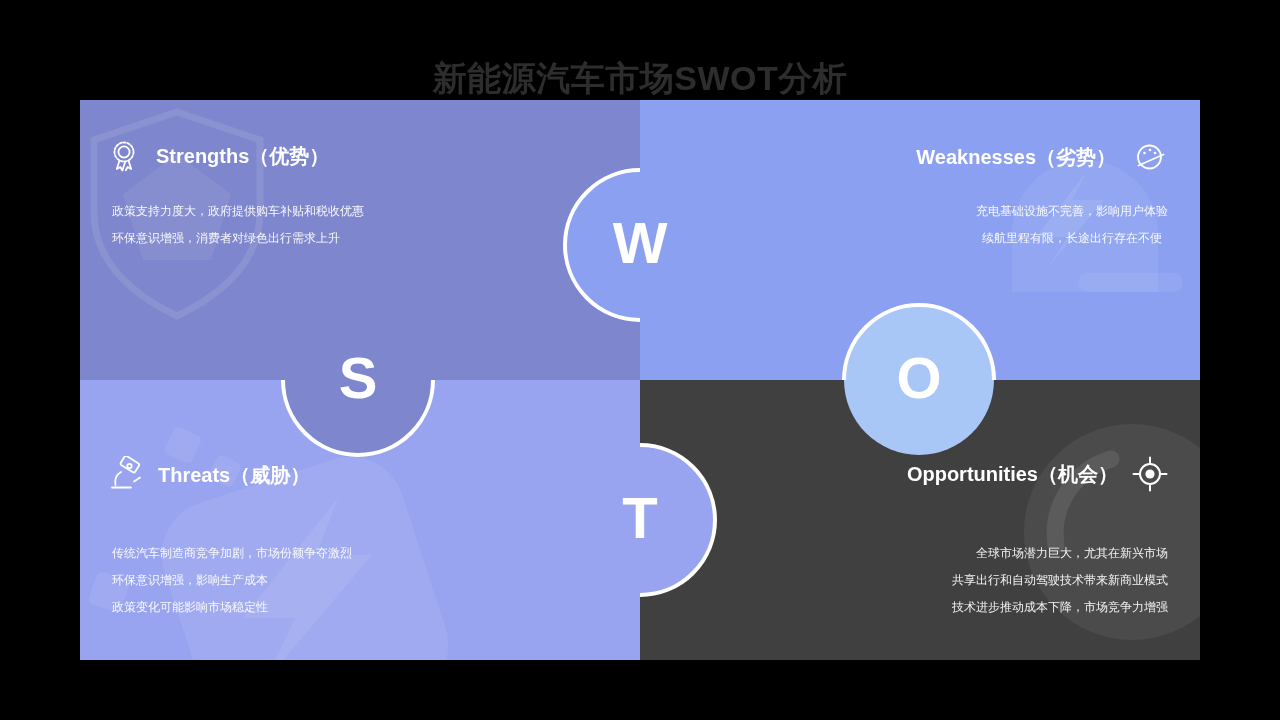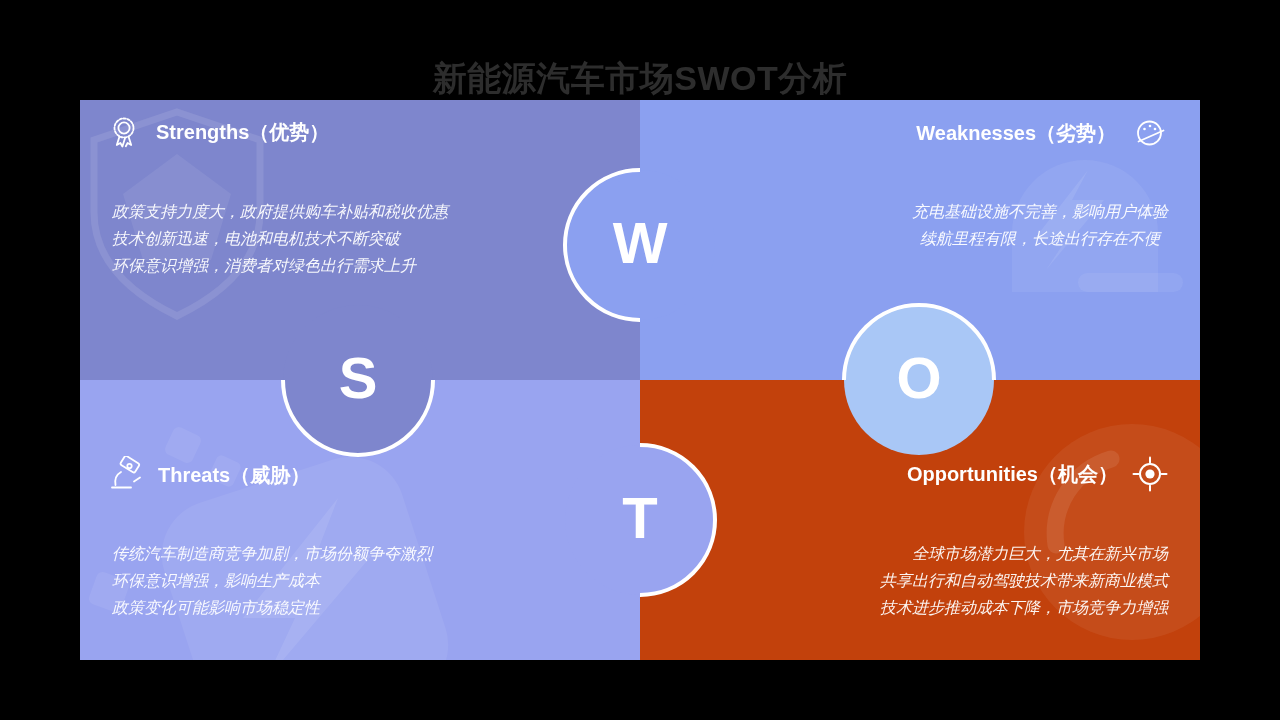--- a/index.html
+++ b/index.html
@@ -18,27 +18,27 @@
   .quad { position:absolute; width:560px; height:280px; overflow:hidden; }
   .q-s { left:0; top:0; }
   .q-w { left:560px; top:0; }
   .q-t { left:0; top:280px; }
   .q-o { left:560px; top:280px; }
   .wm { position:absolute; left:0; top:0; pointer-events:none; }
   .q-header {
     position:absolute; display:flex; align-items:center; gap:14px;
     color:#fff; font-weight:bold; font-size:20px; white-space:nowrap;
   }
-  .q-s .q-header, .q-w .q-header { top:14px; }
+  .q-s .q-header, .q-w .q-header { top:38px; }
   .q-t .q-header, .q-o .q-header { top:76px;justify-content:flex-end; }
   .q-s .q-header, .q-t .q-header { left:26px; }
   .q-w .q-header, .q-o .q-header { right:32px; }
   .q-body {
     position:absolute; color:rgba(255,255,255,0.94);
-    font-size:16px; line-height:27px; white-space:nowrap;font-style:italic;
+    font-size:12px; line-height:27px; white-space:nowrap;
   }
   .q-s .q-body { left:32px; top:98px; }
   .q-w .q-body { right:32px; top:98px; text-align:center; }
   .q-t .q-body { left:32px; top:160px; }
   .q-o .q-body { right:32px; top:160px; text-align:right; }
   .circles { position:absolute; left:0; top:0; pointer-events:none; }
   .letter {
     position:absolute; width:152px; height:152px; line-height:148px;
     text-align:center; color:#fff; font-weight:bold; font-size:58px;
     pointer-events:none;
@@ -66,21 +66,20 @@
         <svg class="hicon" width="36" height="36" viewBox="0 0 36 36" fill="none" stroke="#fff" stroke-width="1.8" stroke-linecap="round" stroke-linejoin="round">
           <circle cx="18" cy="14" r="9.5" stroke-dasharray="2.3 1.7"></circle>
           <circle cx="18" cy="14" r="5.6"></circle>
           <path d="M13.5 22.5 L10.8 31 L14.4 29 L16.4 32.5 L19 24.3"></path>
           <path d="M22.5 22.5 L25.2 31 L21.6 29 L19.8 32.2"></path>
         </svg>
         <span>Strengths（优势）</span>
       </div>
       <div class="q-body">
         <div>政策支持力度大，政府提供购车补贴和税收优惠</div>
-        <div>技术创新迅速，电池和电机技术不断突破</div>
         <div>环保意识增强，消费者对绿色出行需求上升</div>
       </div>
     </section>
 
     <section class="quad q-w" style="background-color: rgb(139, 160, 240);">
       <svg class="wm" width="560" height="280">
         <path d="M372 192 V133 A73 73 0 0 1 518 133 V192 Z" fill="rgba(255,255,255,0.065)"></path>
         <rect x="438" y="173" width="105" height="19" rx="9.5" fill="rgba(255,255,255,0.065)"></rect>
         <polygon points="448,70 396,137 428,137 406,170 464,100 432,100" fill="rgba(255,255,255,0.09)"></polygon>
       </svg>
@@ -118,21 +117,21 @@
         </svg>
         <span>Threats（威胁）</span>
       </div>
       <div class="q-body">
         <div>传统汽车制造商竞争加剧，市场份额争夺激烈</div>
         <div>环保意识增强，影响生产成本</div>
         <div>政策变化可能影响市场稳定性</div>
       </div>
     </section>
 
-    <section class="quad q-o" style="background-color: #c2410c;">
+    <section class="quad q-o" style="background-color: #404040;">
       <svg class="wm" width="560" height="280">
         <circle cx="492" cy="152" r="108" fill="rgba(255,255,255,0.06)"></circle>
         <path d="M416 165 A 78 78 0 0 1 471 79" stroke="rgba(255,255,255,0.09)" stroke-width="17" fill="none" stroke-linecap="round"></path>
       </svg>
       <div class="q-header">
         <span>Opportunities（机会）</span>
         <svg class="hicon" width="36" height="36" viewBox="0 0 36 36" fill="none" stroke="#fff" stroke-width="2" stroke-linecap="round">
           <circle cx="18" cy="18" r="10"></circle>
           <circle cx="18" cy="18" r="4.6" fill="#fff" stroke="none"></circle>
           <line x1="18" y1="1.5" x2="18" y2="6.5"></line>

